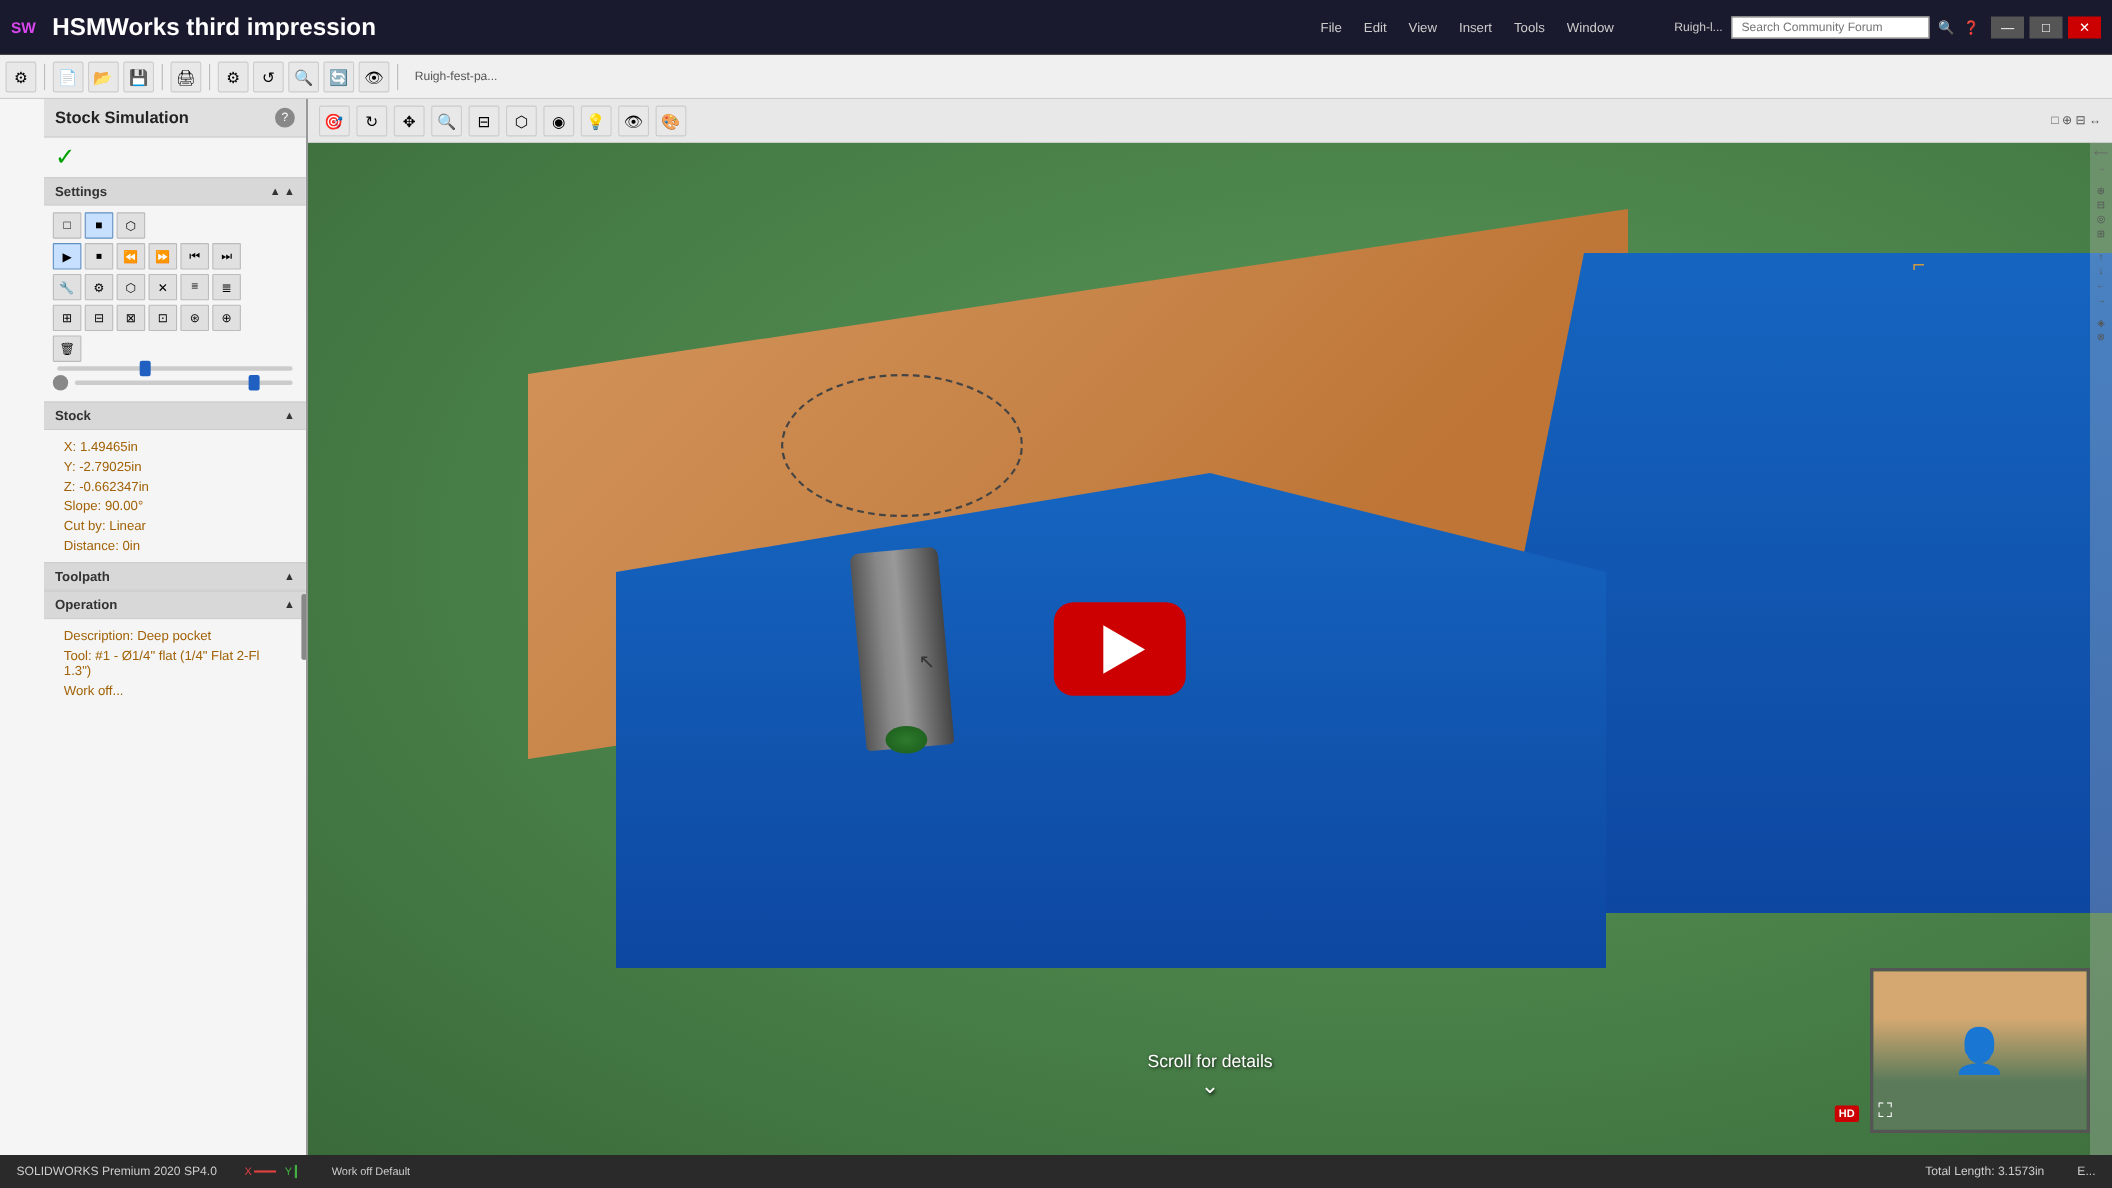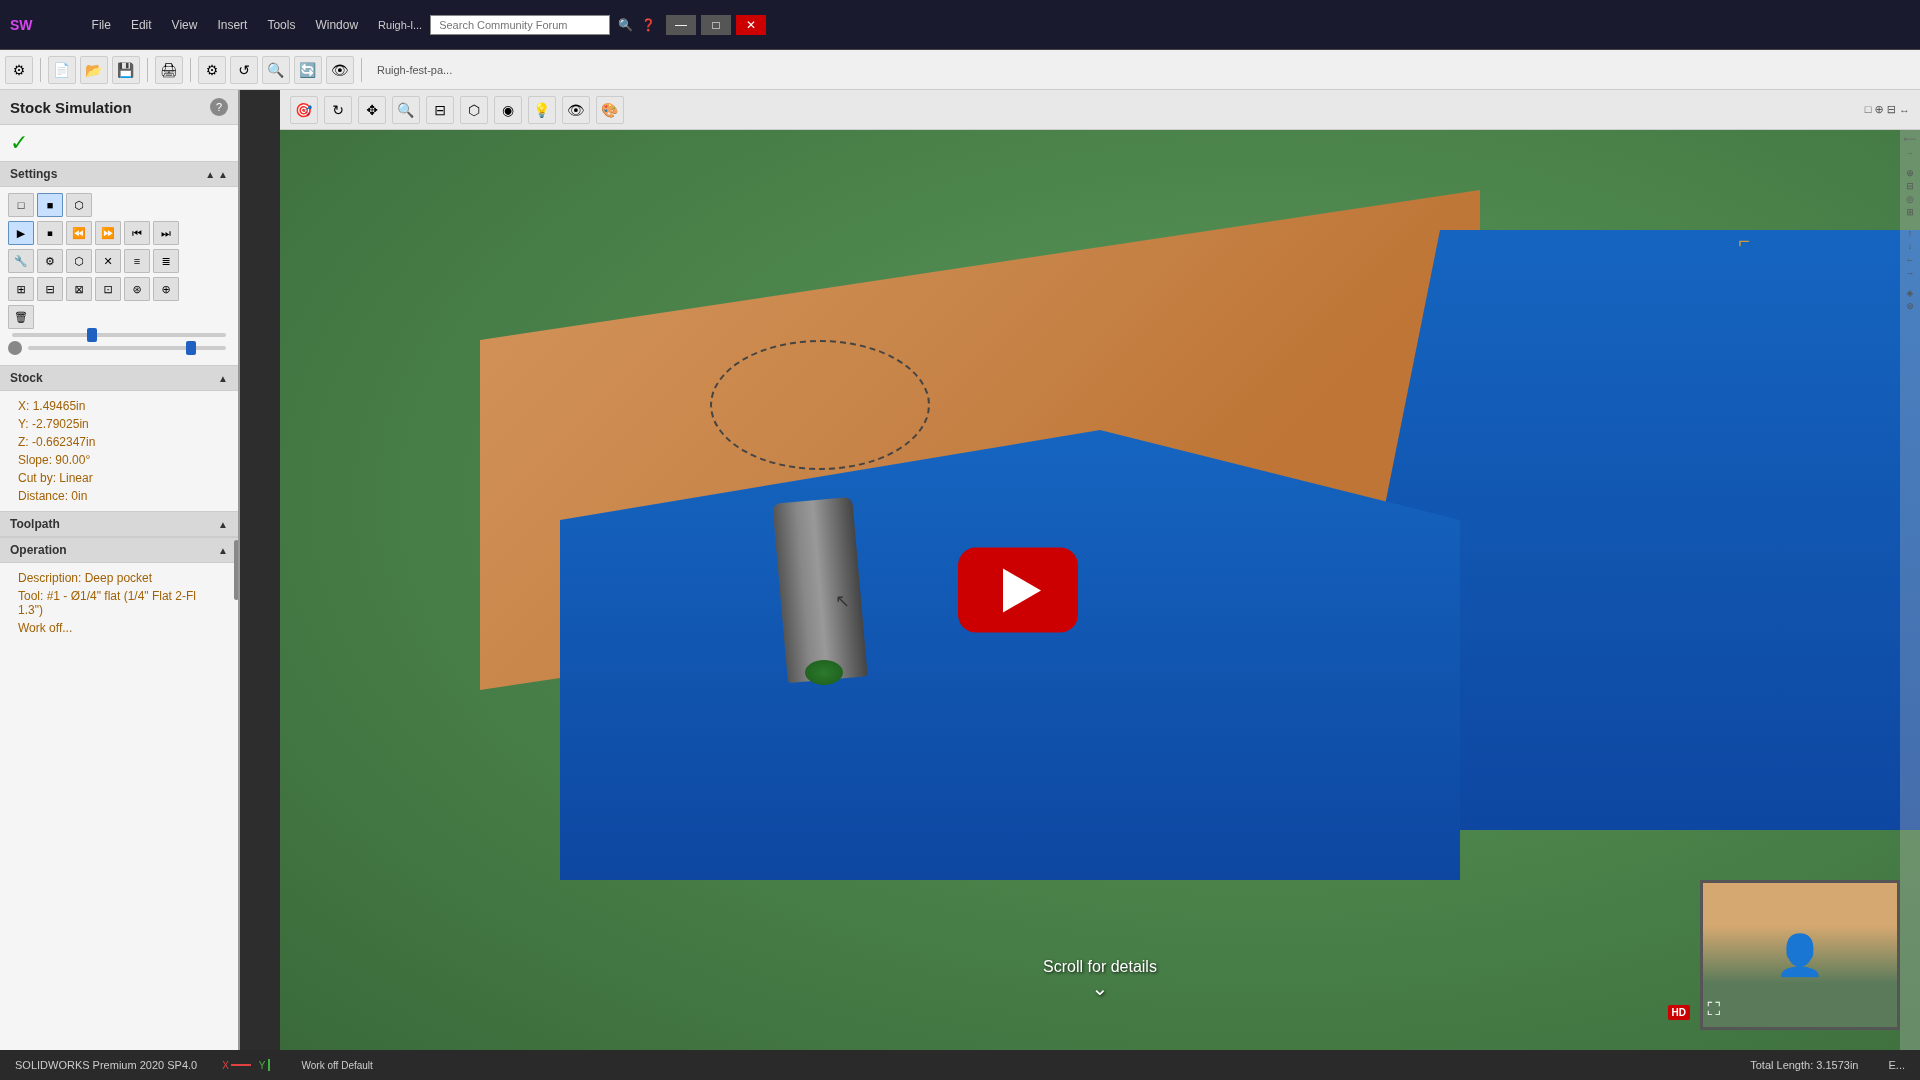--- a/index.html
+++ b/index.html
@@ -48,22 +48,22 @@
 
     
     #toolbar2 {
       position: absolute; top: 90px; left: 280px; right: 0; height: 40px;
       background: #e8e8e8; display: flex; align-items: center; padding: 0 10px;
       border-bottom: 1px solid #ccc; gap: 6px;
     }
 
     
     #left-panel {
-      position: absolute; top: 90px; left: 0; width: 240px; bottom: 30px;
-      background: #f5f5f5; border-right: 2px solid #999; overflow-y: auto;
+      position: absolute; top: 90px; left: 0; width: 280px; bottom: 30px;
+      background: #f5f5f5; border-right: 2px solid #999; overflow-y: auto; padding-left: 40px;
     }
 
     #panel-header {
       background: #e0e0e0; padding: 8px 10px; display: flex; align-items: center;
       justify-content: space-between; border-bottom: 1px solid #ccc;
     }
     .panel-title { font-size: 15px; font-weight: bold; color: #222; }
     .help-btn { 
       width: 18px; height: 18px; background: #888; color: white; border-radius: 50%;
       display: flex; align-items: center; justify-content: center; font-size: 11px; cursor: pointer;
@@ -246,29 +246,30 @@
     #panel-scroll {
       position: absolute; top: 50%; right: -1px; transform: translateY(-50%);
       width: 5px; height: 60px; background: #888; border-radius: 3px;
     }
   </style>
 </head>
 <body>
 
 <div id="titlebar">
   <span class="sw-logo">SW</span>
+  <span class="title-text">HSMWorks third impression</span>
   <div class="menu-items">
     <span>File</span>
     <span>Edit</span>
     <span>View</span>
     <span>Insert</span>
     <span>Tools</span>
     <span>Window</span>
   </div>
-  <div style="display:flex;align-items:center;gap:8px;margin-right:10px;">
+  <div style="display:flex;align-items:center;gap:8px;margin-right:10px;margin-left:35px;">
     <span style="color:#ccc;font-size:11px;">Ruigh-l...</span>
     <input type="text" id="search-box" style="background: white; border: 1px solid rgb(136, 136, 136); padding: 3px 8px; width: 180px; font-size: 11px; color: rgb(51, 51, 51);" placeholder="Search Community Forum">
     <span style="color:#aaa;cursor:pointer;">🔍</span>
     <span style="color:#aaa;cursor:pointer;">❓</span>
   </div>
   <div class="win-controls">
     <button class="win-btn">—</button>
     <button class="win-btn">□</button>
     <button class="win-btn close">✕</button>
   </div>

